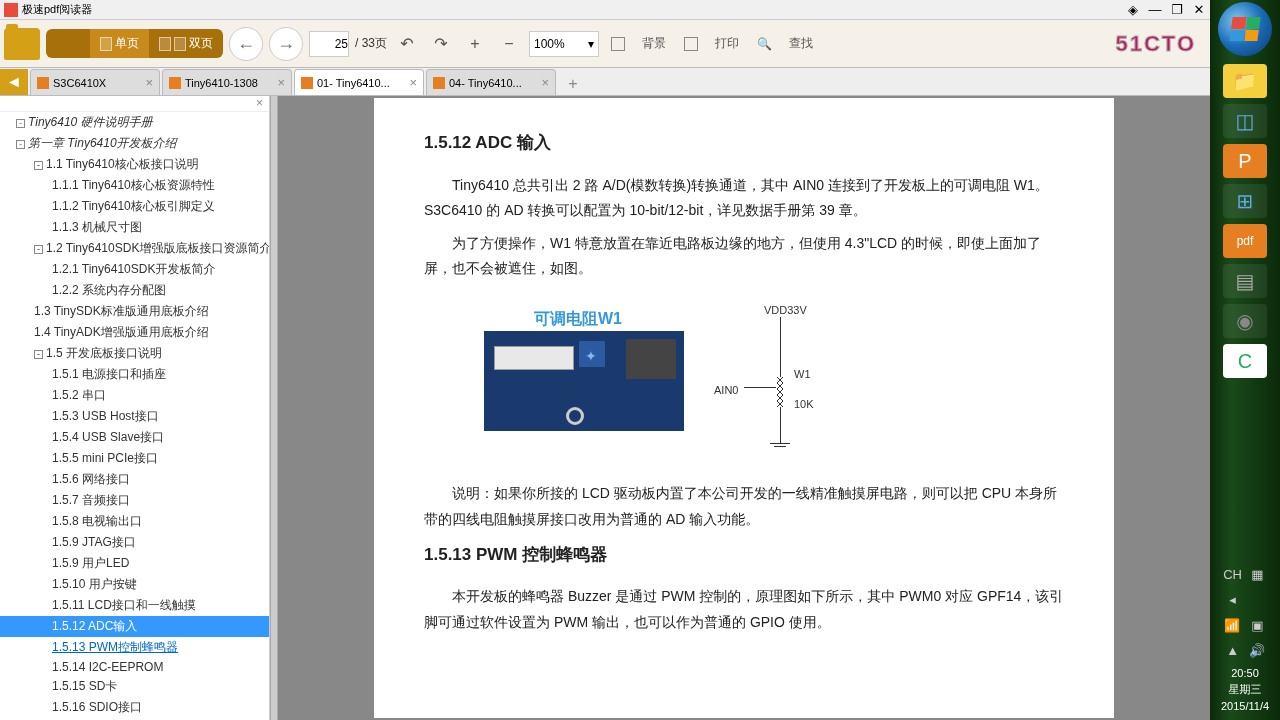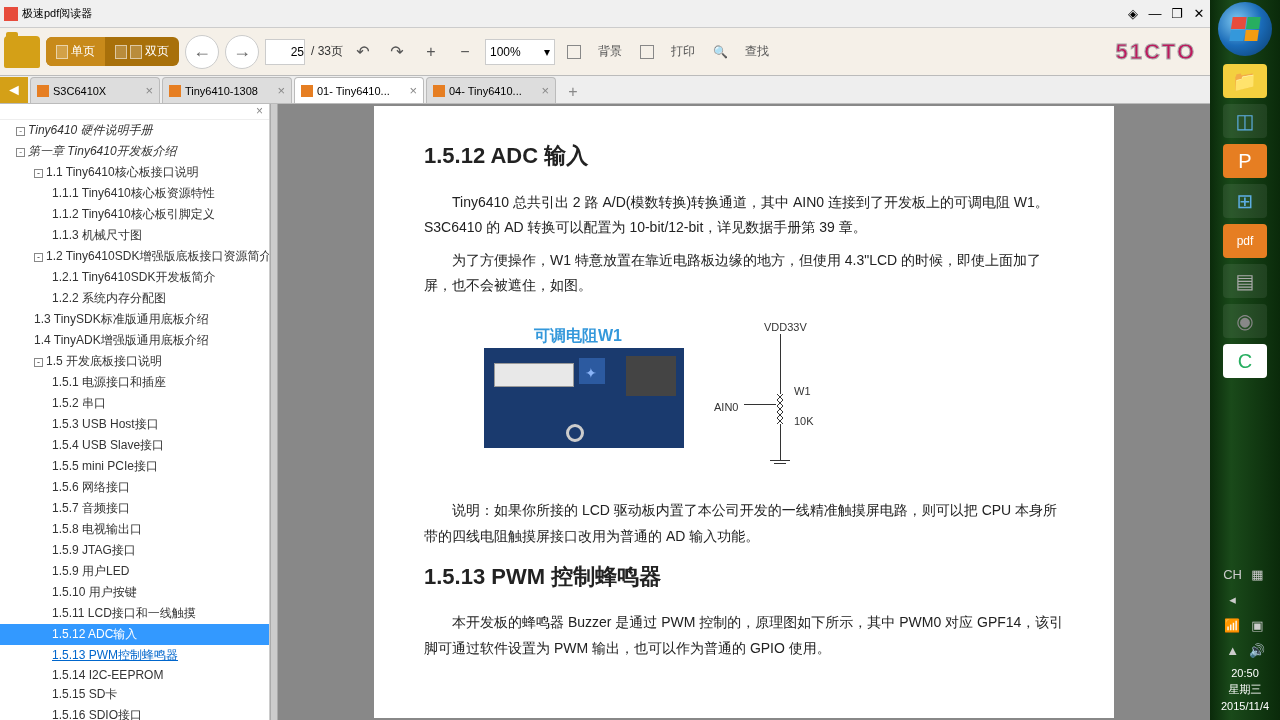--- a/index.html
+++ b/index.html
@@ -1,25 +1,25 @@
 <!DOCTYPE html>
 <html><head>
 <meta charset="utf-8">
 <style>
 * { margin: 0; padding: 0; box-sizing: border-box; font-family: "Microsoft YaHei", sans-serif; }
 body { width: 1280px; height: 720px; overflow: hidden; background: #000; position: relative; }
 .app { width: 1210px; height: 720px; background: #f5f5f5; display: flex; flex-direction: column; }
-.titlebar { height: 28px; background: #f0f0f0; border-bottom: 1px solid #ccc; display: flex; align-items: center; font-size: 11px; padding-left: 4px; }
+.titlebar { height: 20px; background: #f0f0f0; border-bottom: 1px solid #ccc; display: flex; align-items: center; font-size: 11px; padding-left: 4px; }
 .titlebar .logo { width: 14px; height: 14px; background: #e74c3c; margin-right: 4px; }
 .titlebar .win-ctrls { margin-left: auto; display: flex; }
 .titlebar .win-ctrls div { width: 22px; height: 18px; display: flex; align-items: center; justify-content: center; font-size: 13px; cursor: pointer; }
 .toolbar { height: 48px; background: #f5f0e8; border-bottom: 1px solid #bbb; display: flex; align-items: center; padding: 0 4px; gap: 6px; }
 .folder-icon { width: 36px; height: 32px; background: #d4a017; border-radius: 4px 4px 2px 2px; position: relative; }
 .folder-icon::before { content:''; position:absolute; top:-4px; left:2px; width:12px; height:6px; background:#d4a017; border-radius:2px 2px 0 0;}
-.view-btns { display: flex; background: #a8700a; border-radius: 6px; overflow: hidden; }
+.view-btns { display: flex; background: #a8700a; border-radius: 6px; overflow: hidden; padding-left: 44px; }
 .view-btn { padding: 6px 10px; color: #fff; font-size: 12px; display: flex; align-items: center; gap: 3px; }
 .view-btn.active { background: #c88a1a; }
 .view-ico { width: 12px; height: 14px; background: #fff3; border: 1px solid #fff8; }
 .nav-btn { width: 34px; height: 34px; border-radius: 50%; background: #fff; border: 1px solid #ccc; display: flex; align-items: center; justify-content: center; font-size: 18px; color: #666; }
 .page-input { width: 40px; height: 26px; border: 1px solid #ccc; text-align: right; padding-right: 0; font-size: 12px; }
 .page-total { font-size: 12px; color: #333; }
 .tool-btn { width: 28px; height: 28px; display: flex; align-items: center; justify-content: center; font-size: 16px; color: #555; }
 .zoom-sel { width: 70px; height: 26px; border: 1px solid #ccc; font-size: 12px; background: #fff; display:flex; align-items:center; padding:0 4px; justify-content:space-between;}
 .text-btn { display: flex; align-items: center; gap: 17px; font-size: 12px; color: #555; padding: 4px 6px; }
 .text-btn .ico { width: 14px; height: 14px; border: 1px solid #888; }
@@ -44,21 +44,21 @@
 .tree-item { white-space: nowrap; padding: 2px 4px; color: #333; cursor: pointer; }
 .tree-item.l1 { padding-left: 16px; font-style: italic; }
 .tree-item.l2 { padding-left: 34px; }
 .tree-item.l3 { padding-left: 52px; }
 .tree-item.sel { background: #3399ff; color: #fff; }
 .tree-item.link { color: #0066cc; text-decoration: underline; }
 .exp { display:inline-block; width:9px; height:9px; border:1px solid #888; line-height:7px; text-align:center; font-size:9px; margin-right:3px; background:#fff; color:#333;}
 .doc-sep { width:8px; background:#ccc; border-left:1px solid #aaa; border-right:1px solid #aaa;}
 .doc-area { flex: 1; background: #888; overflow-y: scroll; display: flex; justify-content: center; }
 .page { width: 740px; background: #fff; margin: 2px 0; padding: 30px 50px; font-size: 14px; line-height: 1.8; color: #222; }
-.page h3 { font-size: 22px; font-weight: bold; margin-bottom: 14px; }
+.page h3 { font-size: 17px; font-weight: bold; margin-bottom: 14px; }
 .page p { text-indent: 2em; margin-bottom: 8px; }
 .fig { display: flex; gap: 30px; margin: 20px 0 20px 60px; align-items: center; }
 .board { width: 200px; height: 100px; background: #1a3a6e; position: relative; }
 .board-label { position: absolute; top: -26px; left: 50px; color: #3498db; font-size: 16px; font-weight:bold;}
 .conn-white { position:absolute; top:15px; left:10px; width:80px; height:24px; background:#e8e8e8; border:1px solid #999;}
 .conn-blue { position:absolute; top:10px; left:95px; width:26px; height:26px; background:#2c5aa0; }
 .conn-blue::after{content:'✦'; color:#8ab4f8; position:absolute; top:3px; left:6px; font-size:14px;}
 .conn-usb { position:absolute; top:8px; right:8px; width:50px; height:40px; background:#444; }
 .circ { position:absolute; bottom:6px; left:82px; width:18px; height:18px; border:3px solid #ccc; border-radius:50%;}
 .schem { width: 140px; height: 160px; position: relative; font-size: 11px; color:#333; font-family:monospace;}

